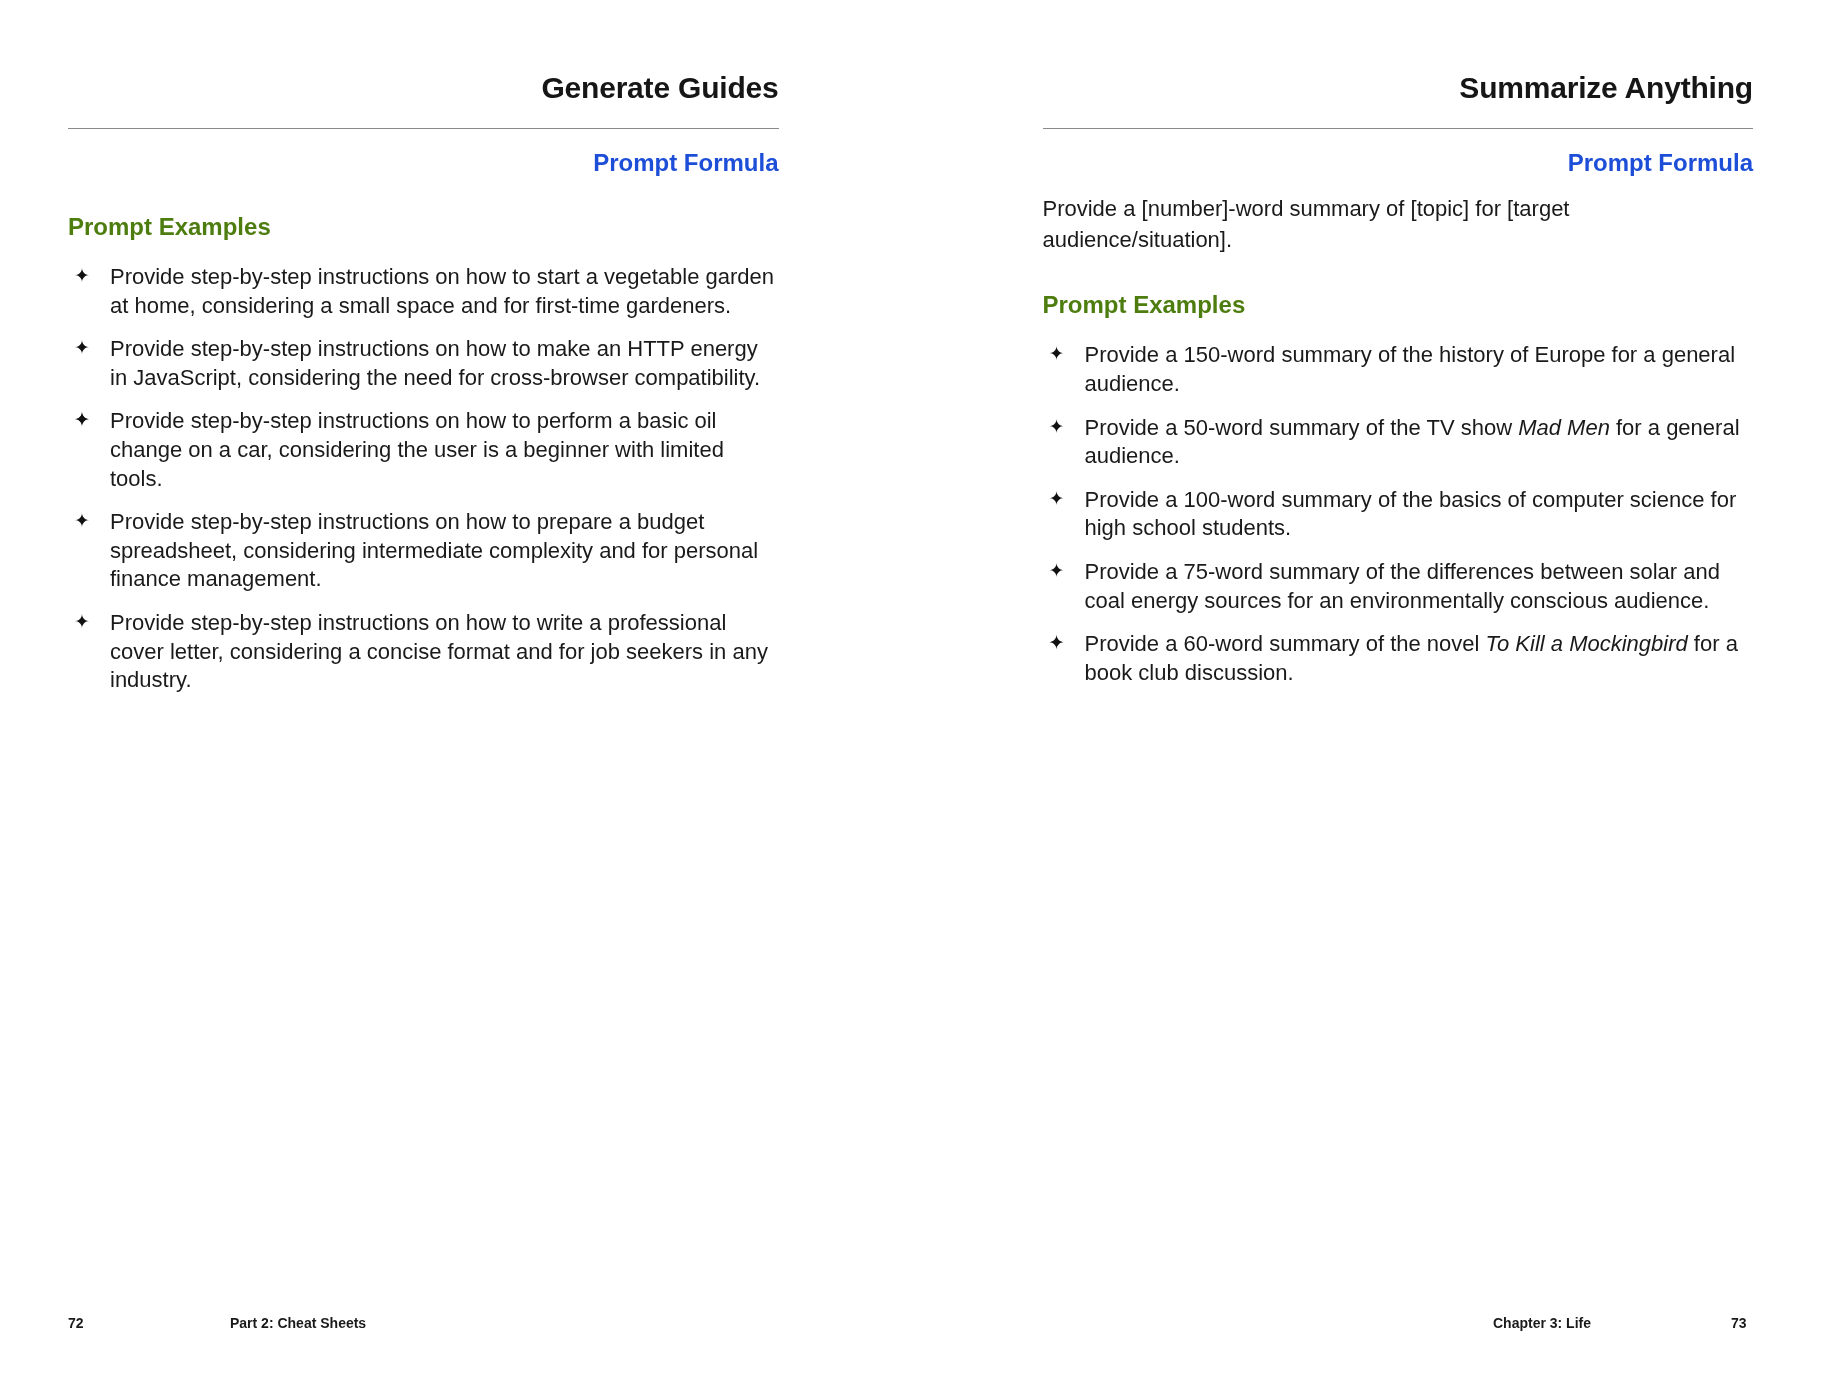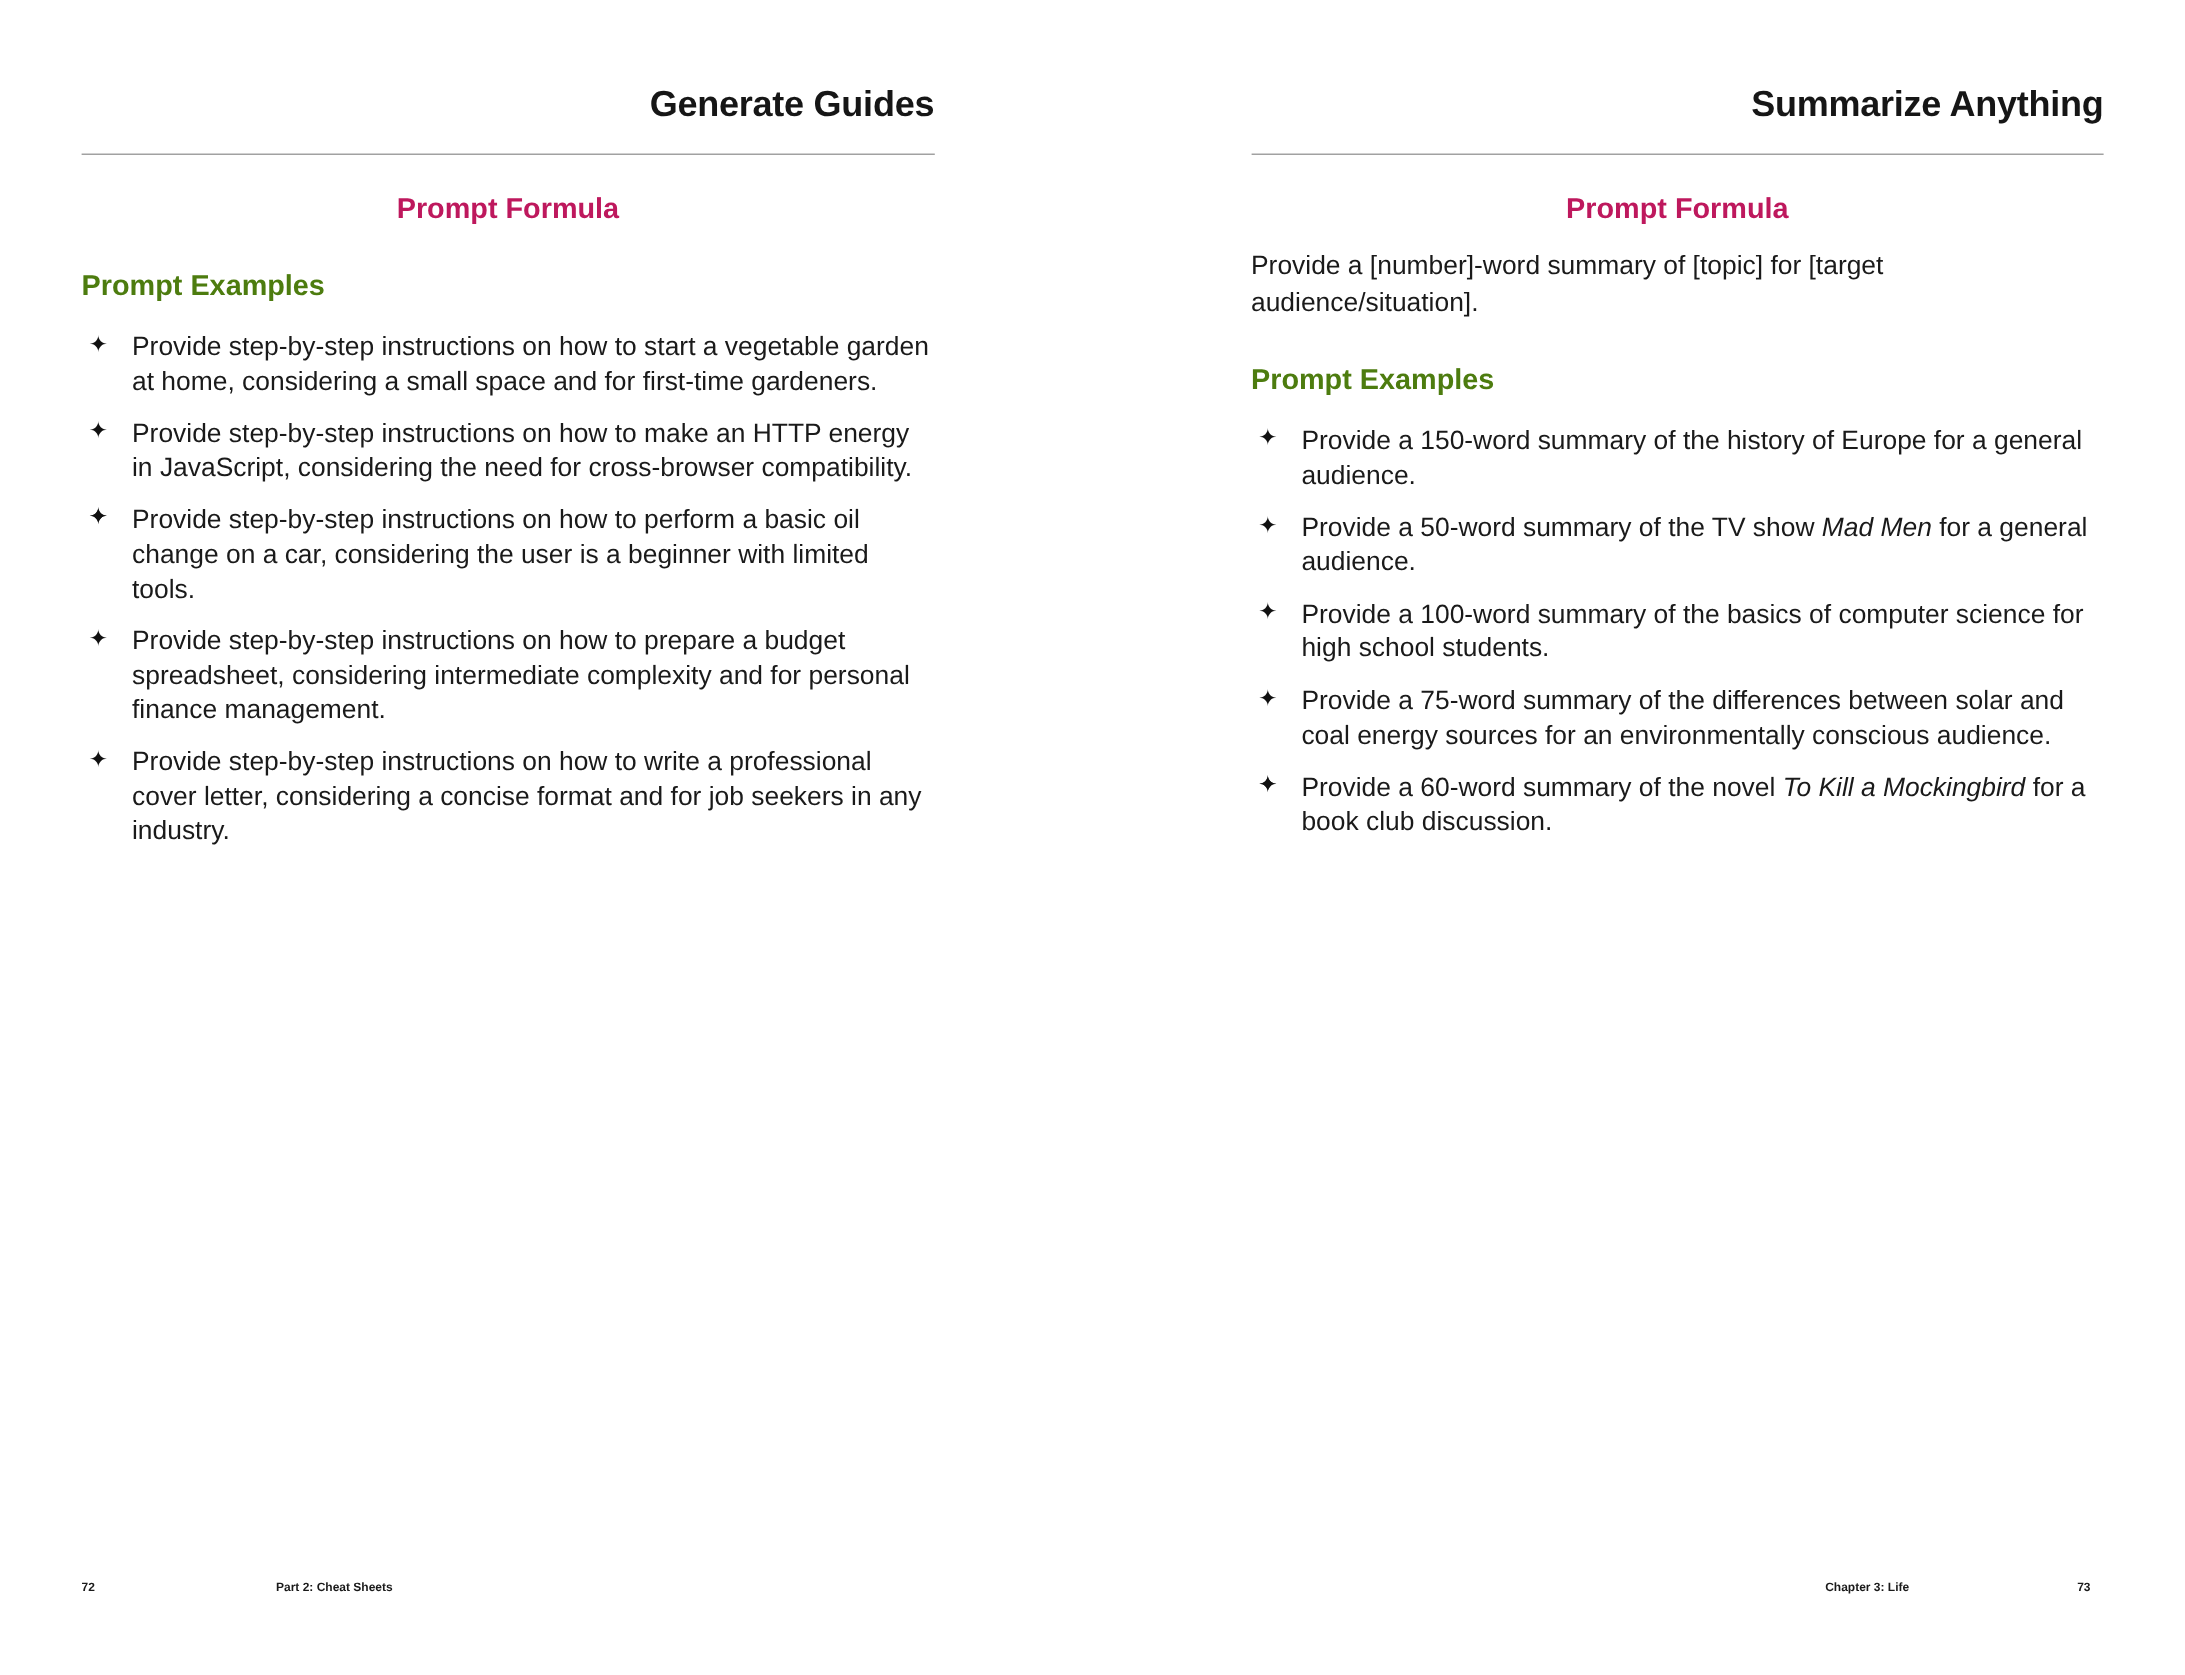--- a/index.html
+++ b/index.html
@@ -51,25 +51,25 @@
   }
 
   .title-rule {
     margin-top: 22px;
     height: 1px;
     background: #8a8a8a;
     width: 100%;
   }
 
   .section-heading {
-    text-align: center;
+    text-align: right;
     font-size: 24px;
     font-weight: bold;
-    color: #be185d;
-    margin-top: 32px;
+    color: #1d4ed8;
+    margin-top: 20px;
   }
 
   .formula-text {
     font-size: 22px;
     line-height: 1.42;
     margin-top: 16px;
     color: #1a1a1a;
   }
 
   .examples-heading {
@@ -109,21 +109,21 @@
 
   
   .page-footer {
     position: absolute;
     left: 0;
     right: 0;
     bottom: 0;
     height: 26px;
     display: flex;
     align-items: center;
-    font-size: 10px;
+    font-size: 14px;
     font-weight: bold;
     color: #1a1a1a;
   }
 
   .page-left .page-footer  { justify-content: flex-start; gap: 140px; }
   .page-right .page-footer { justify-content: flex-end;   gap: 140px; }
 
   .folio { min-width: 22px; }
   .running-head { white-space: nowrap; }
 </style>

